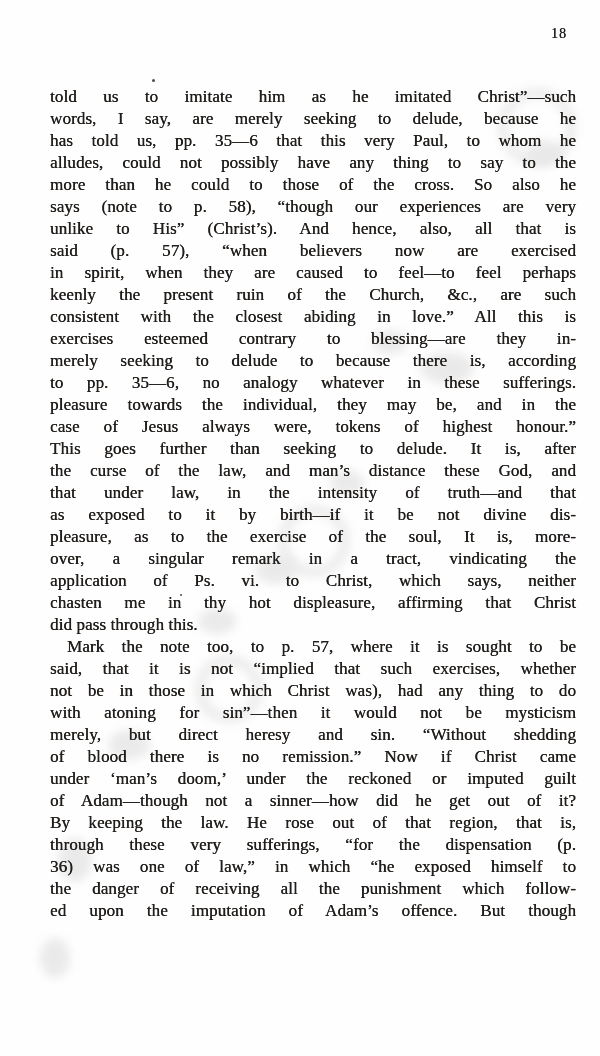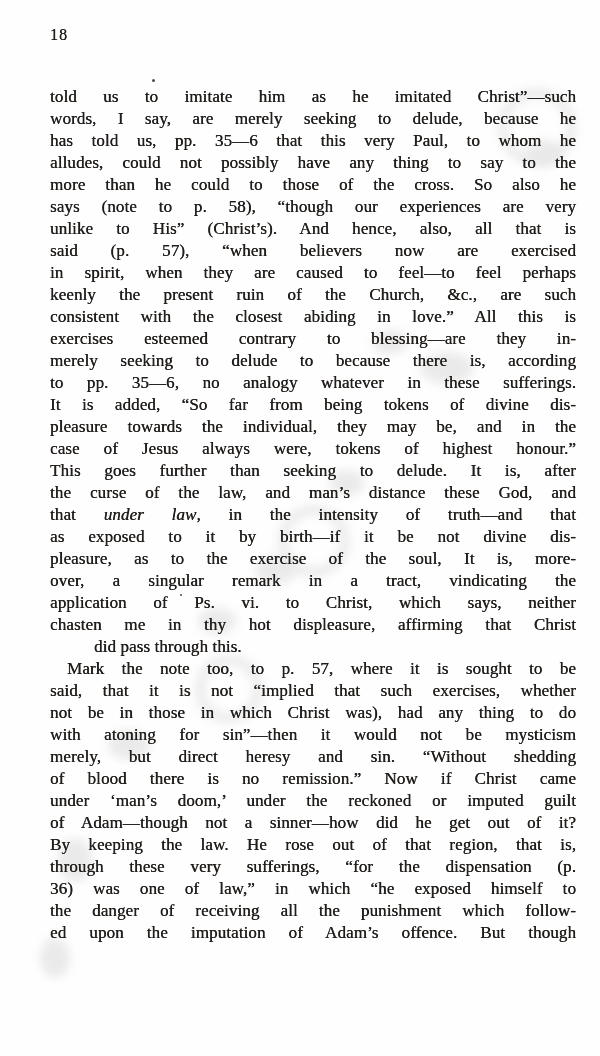--- a/index.html
+++ b/index.html
@@ -23,43 +23,43 @@
   
   .wm{position:absolute;pointer-events:none;filter:blur(5px);}
   .wm.blob{background:var(--watermark);border-radius:50%;opacity:.85;}
   .wm.ring{border:10px solid var(--watermark);border-radius:50%;background:transparent;opacity:.8;}
   
   .speck{position:absolute;background:var(--ink);border-radius:50%;opacity:.8;}
 
   .page-number{
     position:absolute;
     left:50px;right:33px;top:26px;
-    text-align:left;
-    font-size:16px;
+    text-align:right;
+    font-size:14px;
     letter-spacing:1px;
     text-shadow:0.3px 0 0 currentColor;
   }
   .page-body{
     position:absolute;
     left:50px;right:24px;top:86px;
     font-size:17px;
     text-shadow:0.3px 0 0 currentColor;
     letter-spacing:0.1px;
   }
   .line{
     height:22px;
     line-height:22px;
     text-align:justify;
     text-align-last:justify;
     overflow:visible;
     white-space:normal;
   }
   .line.indent{text-indent:17px;}
-  .line.para-end{text-align:center;text-align-last:left;margin-left:44px;}
-  .italic{font-style:italic;}
+  .line.para-end{text-align:center;text-align-last:left;}
+  .italic{}
 </style>
 </head>
 <body>
 
 <div class="page">
 
   <div class="wm ring" style="left:498px;top:88px;width:58px;height:58px;"></div>
   <div class="wm blob" style="left:525px;top:140px;width:38px;height:26px;"></div>
   <div class="wm blob" style="left:372px;top:330px;width:36px;height:24px;"></div>
   <div class="wm blob" style="left:420px;top:352px;width:54px;height:32px;"></div>
@@ -85,21 +85,20 @@
       <div class="line"><span>more than he could to those of the cross.  So also he</span></div>
       <div class="line"><span>says (note to p. 58), “though our experiences are very</span></div>
       <div class="line"><span>unlike to His” (Christ’s).  And hence, also, all that is</span></div>
       <div class="line"><span>said (p. 57), “when believers now are exercised</span></div>
       <div class="line"><span>in spirit, when they are caused to feel—to feel perhaps</span></div>
       <div class="line"><span>keenly the present ruin of the Church, &amp;c., are such</span></div>
       <div class="line"><span>consistent with the closest abiding in love.”  All this is</span></div>
       <div class="line"><span>exercises esteemed contrary to blessing—are they in-</span></div>
       <div class="line"><span>merely seeking to delude to because there is, according</span></div>
       <div class="line"><span>to pp. 35—6, no analogy whatever in these sufferings.</span></div>
-      <div class="line"><span>It is added, “So far from being tokens of divine dis-</span></div>
       <div class="line"><span>pleasure towards the individual, they may be, and in the</span></div>
       <div class="line"><span>case of Jesus always were, tokens of highest honour.”</span></div>
       <div class="line"><span>This goes further than seeking to delude.  It is, after</span></div>
       <div class="line"><span>the curse of the law, and man’s distance these God, and</span></div>
       <div class="line"><span>that </span><span class="italic">under law</span><span>, in the intensity of truth—and that</span></div>
       <div class="line"><span>as exposed to it by birth—if it be not divine dis-</span></div>
       <div class="line"><span>pleasure, as to the exercise of the soul,  It is, more-</span></div>
       <div class="line"><span>over, a singular remark in a tract, vindicating the</span></div>
       <div class="line"><span>application of Ps. vi. to Christ, which says, neither</span></div>
       <div class="line"><span>chasten me in thy hot displeasure, affirming that Christ</span></div>

